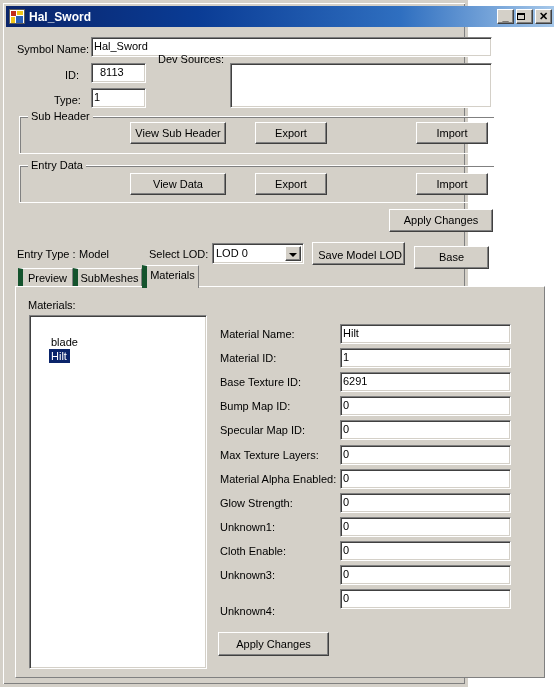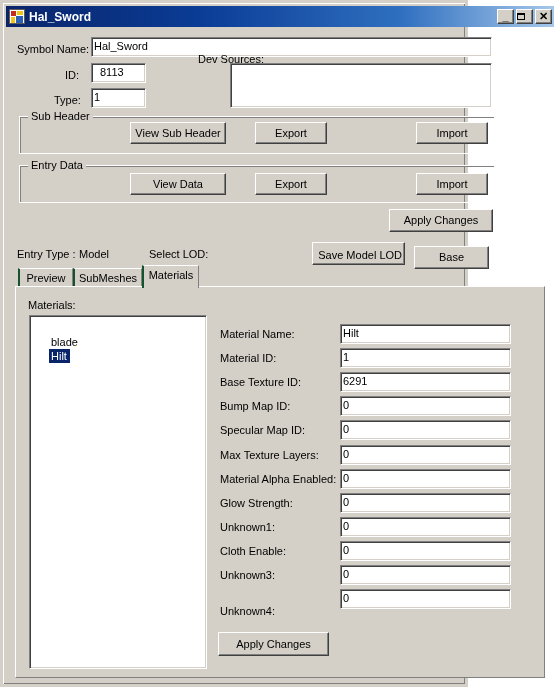--- a/index.html
+++ b/index.html
@@ -206,21 +206,21 @@
   .tab {
     position: absolute;
     background: #d4d0c8;
     box-sizing: border-box;
     font-size: 11px;
     line-height: 13px;
     text-align: center;
     cursor: default;
     white-space: nowrap;
     border-top: 1px solid #ffffff;
-    border-left: 2px solid #14532d;
+    border-left: 5px solid #14532d;
     border-right: 1px solid #808080;
     padding-top: 3px;
     color: #000;
   }
   .tab.active {
     z-index: 5;
     background: #d4d0c8;
   }
 
   
@@ -294,21 +294,21 @@
 
   <div class="lbl" style="left:14px; top:40px;">Symbol Name:</div>
   <div class="tbox" style="left:88px; top:34px; width:401px; height:20px;">Hal_Sword</div>
 
   <div class="lbl" style="left:62px; top:66px;">ID:</div>
   <div class="tbox" style="left:88px; top:60px; width:55px; height:20px;padding-left:8px;">8113</div>
 
   <div class="lbl" style="left:51px; top:91px;">Type:</div>
   <div class="tbox" style="left:88px; top:85px; width:55px; height:20px;">1</div>
 
-  <div class="lbl" style="left:155px; top:50px;margin-left:40px;">Dev Sources:</div>
+  <div class="lbl" style="left:155px; top:50px;">Dev Sources:</div>
   <div class="tbox" style="left:227px; top:60px; width:262px; height:45px;"></div>
 
   <div class="group" style="left:16px; top:113px; width:476px; height:38px;">
     <div class="g-title">Sub Header</div>
   </div>
   <div class="btn" style="left:127px; top:119px; width:96px; height:22px;">View Sub Header</div>
   <div class="btn" style="left:252px; top:119px; width:72px; height:22px;">Export</div>
   <div class="btn" style="left:413px; top:119px; width:72px; height:22px;">Import</div>
 
   <div class="group" style="left:16px; top:162px; width:476px; height:38px;">
@@ -317,20 +317,26 @@
   <div class="btn" style="left:127px; top:170px; width:96px; height:22px;">View Data</div>
   <div class="btn" style="left:252px; top:170px; width:72px; height:22px;">Export</div>
   <div class="btn" style="left:413px; top:170px; width:72px; height:22px;">Import</div>
 
   <div class="btn" style="left:386px; top:206px; width:104px; height:23px;">Apply Changes</div>
 
   <div class="lbl" style="left:14px; top:245px;">Entry Type :</div>
   <div class="lbl" style="left:76px; top:245px;">Model</div>
   <div class="lbl" style="left:146px; top:245px;">Select LOD:</div>
 
+  <div id="lod-combo" style="left:209px; top:240px; width:92px; height:21px;">
+    <div id="lod-value">LOD 0</div>
+    <div id="lod-arrow-btn">
+      <span class="caret"></span>
+    </div>
+  </div>
 
   <div class="btn" style="left:309px; top:239px; width:93px; height:23px; line-height:13px; padding:0 2px;">
     <span style="display:block; position:relative; top:2px; white-space:normal; width:100%;text-align:right;">Save Model LOD</span>
   </div>
   <div class="btn" style="left:411px; top:243px; width:75px; height:23px;">Base</div>
 
   <div class="tab" style="left:15px; top:265px; width:55px; height:19px;">Preview</div>
   <div class="tab" style="left:70px; top:265px; width:69px; height:19px;">SubMeshes</div>
   <div class="tab active" style="left:139px; top:262px; width:57px; height:23px; border-top:1px solid #ffffff;">Materials</div>
 

